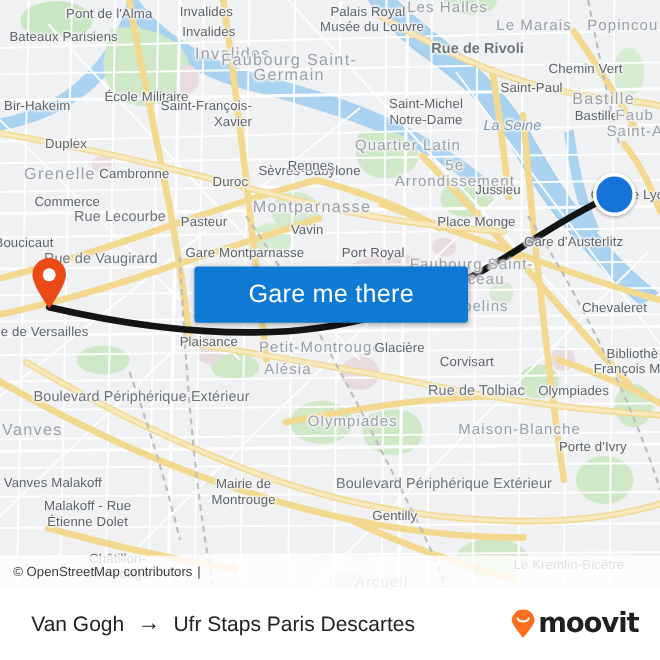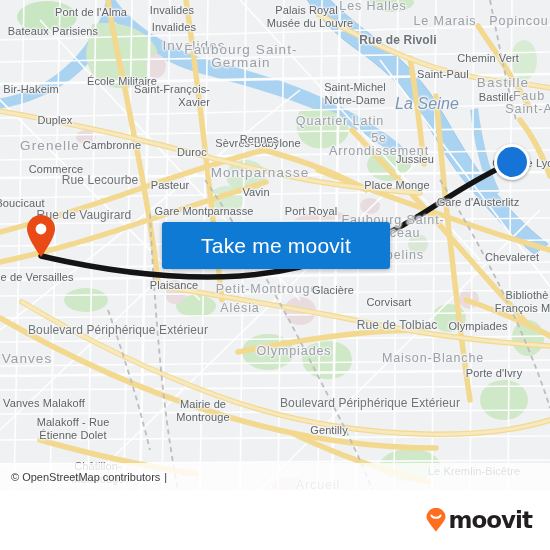--- a/index.html
+++ b/index.html
@@ -21,21 +21,21 @@
     pointer-events:none;
     text-shadow:
       0 0 2px #f4f5f6, 0 0 2px #f4f5f6, 0 0 3px #f4f5f6,
       1px 0 2px #f4f5f6, -1px 0 2px #f4f5f6, 0 1px 2px #f4f5f6, 0 -1px 2px #f4f5f6;
     transform:translate(-50%,-50%);
     letter-spacing:.1px;
   }
   .lbl.poi{font-size:11px;color:#5f6468;}
   .lbl.area{font-size:13.5px;color:#9aa0a6;letter-spacing:1.1px;}
   .lbl.area2{font-size:12.5px;color:#9aa0a6;letter-spacing:.9px;}
-  .lbl.water{font-size:16px;color:#7b97b5;font-style:italic;}
+  .lbl.water{font-size:12px;color:#7b97b5;font-style:italic;}
   .lbl.road{font-size:12px;color:#6f7478;}
   .lbl.two{line-height:13px;white-space:pre;text-align:center;}
 
   
   .pin{position:absolute;width:32px;height:44px;transform:translate(-50%,-100%);}
   .dotmark{
     position:absolute;width:30px;height:30px;border-radius:50%;
     background:#1673d7;border:3px solid #ffffff;
     transform:translate(-50%,-50%);
     box-shadow:0 1px 3px rgba(0,0,0,.35);
@@ -317,29 +317,34 @@
 
     <div class="pin" style="left:41px;top:258px;">
       <svg width="32" height="44" viewBox="0 0 32 44">
         <path d="M16,43 C16,43 30,24 30,15 A14,14 0 1 0 2,15 C2,24 16,43 16,43 Z" fill="#ea4a16"></path>
         <circle cx="16" cy="15" r="5.4" fill="#ffffff"></circle>
       </svg>
     </div>
 
     <div class="dotmark" style="left:512px;top:162px;"></div>
 
-    <button id="takeme">Take me moovit</button>
+    <button id="takeme">Gare me there</button>
 
     <div id="attrib">
       <span>© OpenStreetMap contributors</span>
       <span class="sep">|</span>
     </div>
   </div>
 
   <div id="footer">
+    <div id="route-text">
+      <span>Van Gogh</span>
+      <span class="arrow">→</span>
+      <span>Ufr Staps Paris Descartes</span>
+    </div>
     <div id="brand">
       <span style="display:inline-block;line-height:0;margin-right:2px;">
         <svg width="22" height="24" viewBox="0 0 22 24">
           <path d="M11,23.5 C11,23.5 20.5,12.5 20.5,9.3 A9.5,9.5 0 1 0 1.5,9.3 C1.5,12.5 11,23.5 11,23.5 Z" fill="#ff6d1f"></path>
           <path d="M6.4,7.4 C7.4,10.6 14.6,10.6 15.6,7.4" fill="none" stroke="#ffffff" stroke-width="1.9" stroke-linecap="round"></path>
         </svg>
       </span>
       <span class="wordmark">moovit</span>
     </div>
   </div>

